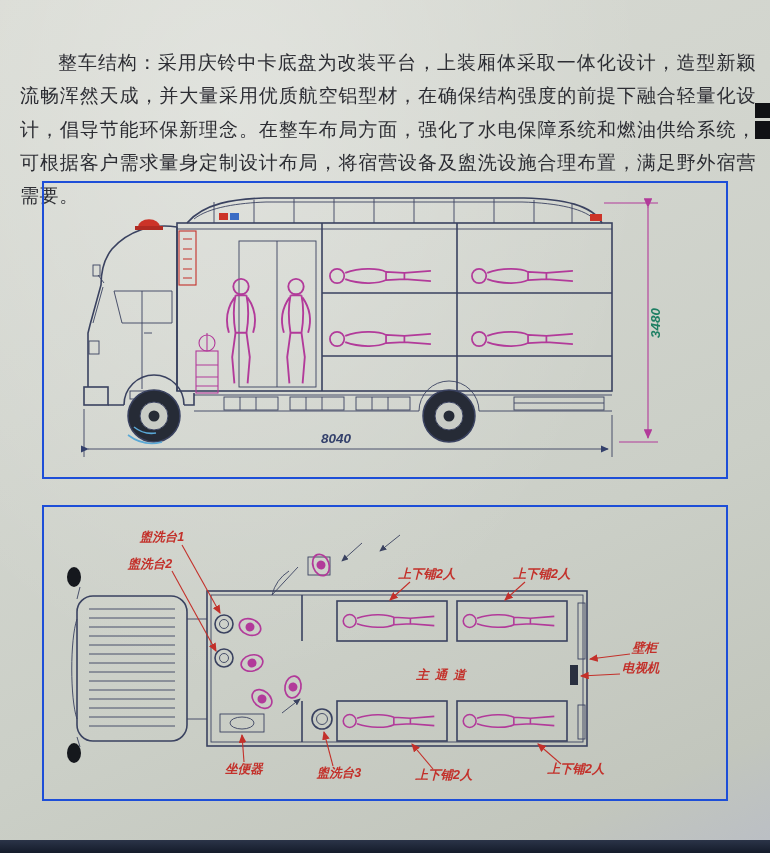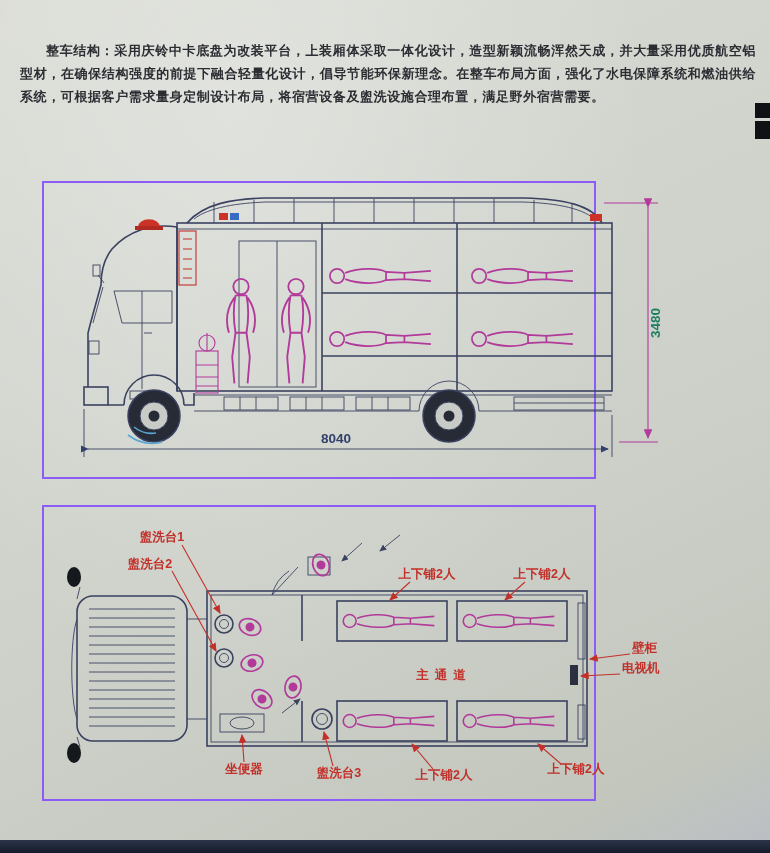--- a/index.html
+++ b/index.html
@@ -5,26 +5,26 @@
   html,body{margin:0;padding:0;}
   body{
     width:770px;height:853px;position:relative;overflow:hidden;
     font-family:"Liberation Sans","DejaVu Sans",sans-serif;
     background:
       radial-gradient(ellipse at 30% 12%, rgba(255,255,255,0.28), rgba(255,255,255,0) 55%),
       linear-gradient(155deg,#d8dad3 0%,#d2d5ce 35%,#cbcfc7 65%,#c2c6bd 90%,#babec5 100%);
   }
   .paragraph{
     position:absolute;left:20px;top:27px;width:736px;
-    font-size:13px;font-weight:bold;color:#2c2d33;
+    font-size:19px;font-weight:normal;color:#2c2d33;
     line-height:1.75;text-indent:2em;text-align:justify;letter-spacing:0.6px;
   }
   .panel{
-    position:absolute;left:42px;width:554px;
-    border:2px solid #8b5cf6;background:transparent;box-sizing:border-box;
+    position:absolute;left:42px;width:686px;
+    border:2px solid #1d4ed8;background:transparent;box-sizing:border-box;font-style:italic;
   }
   .panel-1{top:181px;height:298px;}
   .panel-2{top:505px;height:296px;text-align:right;}
   .edge-mark{position:absolute;right:0;background:#101114;}
   .edge-mark.a{top:103px;width:15px;height:15px;}
   .edge-mark.b{top:121px;width:15px;height:18px;}
   .bottom-bar{
     position:absolute;left:0;bottom:0;width:770px;height:13px;
     background:linear-gradient(#2b3448,#141b2a);
   }

